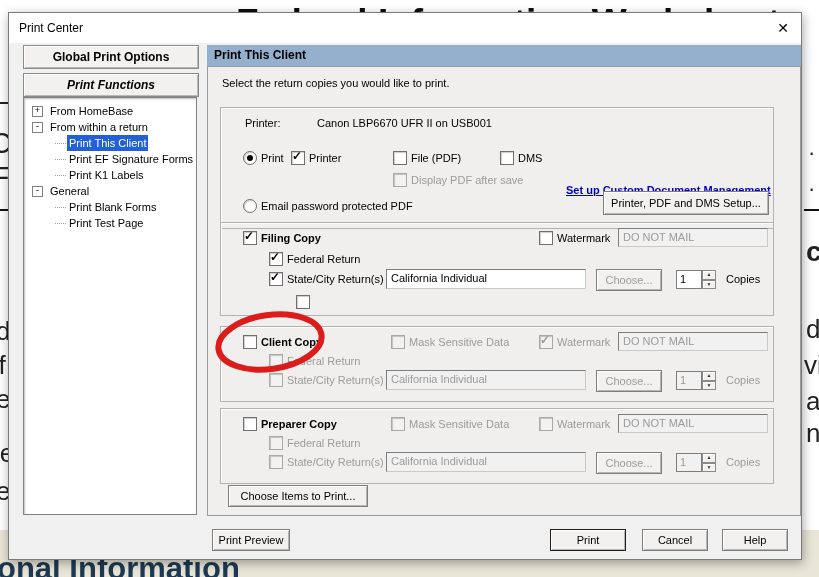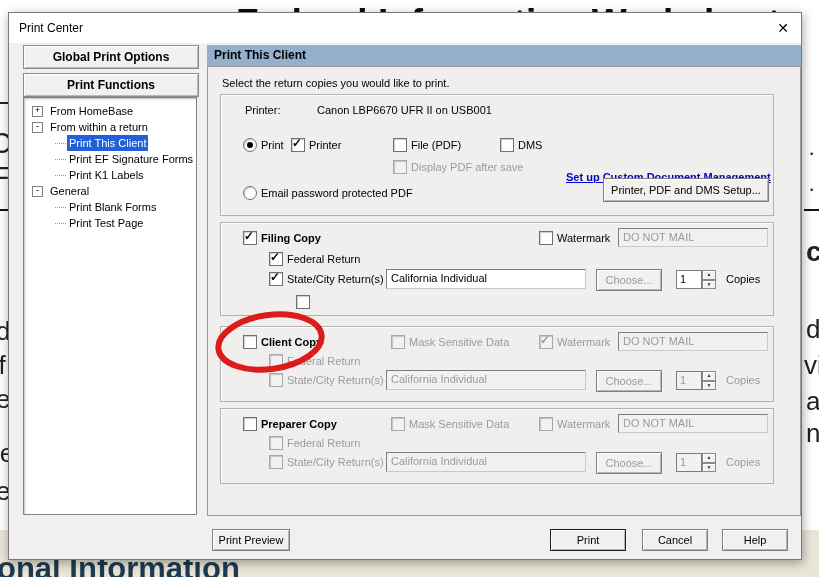--- a/index.html
+++ b/index.html
@@ -96,21 +96,21 @@
 <div class="frag-line" style="left:804px;top:209px;width:15px;height:2px;"></div>
 
 <div id="dialog">
 
   <div id="titlebar">
     <span id="title-text">Print Center</span>
     <span id="close-btn">✕</span>
   </div>
 
   <div class="side-btn" style="top:32px;">Global Print Options</div>
-  <div class="side-btn" style="top:60px;">Print Functions</div>
+  <div class="side-btn" style="top:60px;font-style:italic;">Print Functions</div>
   <div id="tree-box">
       <div class="tree-row">
         <span class="expander">+</span>
         <span class="t-label">From HomeBase</span>
       </div>
       <div class="tree-row">
         <span class="expander">-</span>
         <span class="t-label">From within a return</span>
       </div>
       <div class="tree-row lvl1 sel">
@@ -137,21 +137,21 @@
         <span class="stub"></span>
         <span class="t-label">Print Test Page</span>
       </div>
     </div>
 
   <div id="panel-header">Print This Client</div>
   <div id="panel">
 
     <span class="lbl" style="left:14px;top:10px;">Select the return copies you would like to print.</span>
 
-    <div class="group" style="left:12px;top:27px;width:552px;height:120px;">
+    <div class="group" style="left:12px;top:40px;width:552px;height:120px;">
       <span class="lbl" style="left:24px;top:9px;">Printer:</span>
       <span class="lbl" style="left:96px;top:9px;">Canon LBP6670 UFR II on USB001</span>
 
       <span class="radio" style="left:22px;top:43px;">
           <span class="dot"></span>
         </span>
       <span class="lbl" style="left:40px;top:44px;">Print</span>
 
       <span class="cb" style="left:70px;top:43px;">
           <span class="mk">✓</span>
@@ -259,20 +259,21 @@
       <span class="spin d" style="left:455px;top:44px;">
         <span class="sval">1</span>
         <span class="sbtns">
             <span class="sb">▲</span>
             <span class="sb">▼</span>
           </span>
       </span>
       <span class="lbl dis" style="left:505px;top:47px;">Copies</span>
     </div>
 
+    <div class="btn" style="left:20px;top:418px;width:140px;height:22px;">Choose Items to Print...</div>
   </div>
 
   <div class="btn" style="left:203px;top:516px;width:78px;height:22px;">Print Preview</div>
   <div class="btn default" style="left:541px;top:516px;width:76px;height:22px;">Print</div>
   <div class="btn" style="left:633px;top:516px;width:66px;height:22px;">Cancel</div>
   <div class="btn" style="left:713px;top:516px;width:66px;height:22px;">Help</div>
 
   <svg id="red-circle" viewBox="0 0 132 80">
     <ellipse cx="63" cy="38" rx="52" ry="27" fill="none" stroke="#dc1b1b" stroke-width="6" stroke-linecap="round" transform="rotate(-8 63 38)" stroke-dasharray="290 40"></ellipse>
   </svg>

